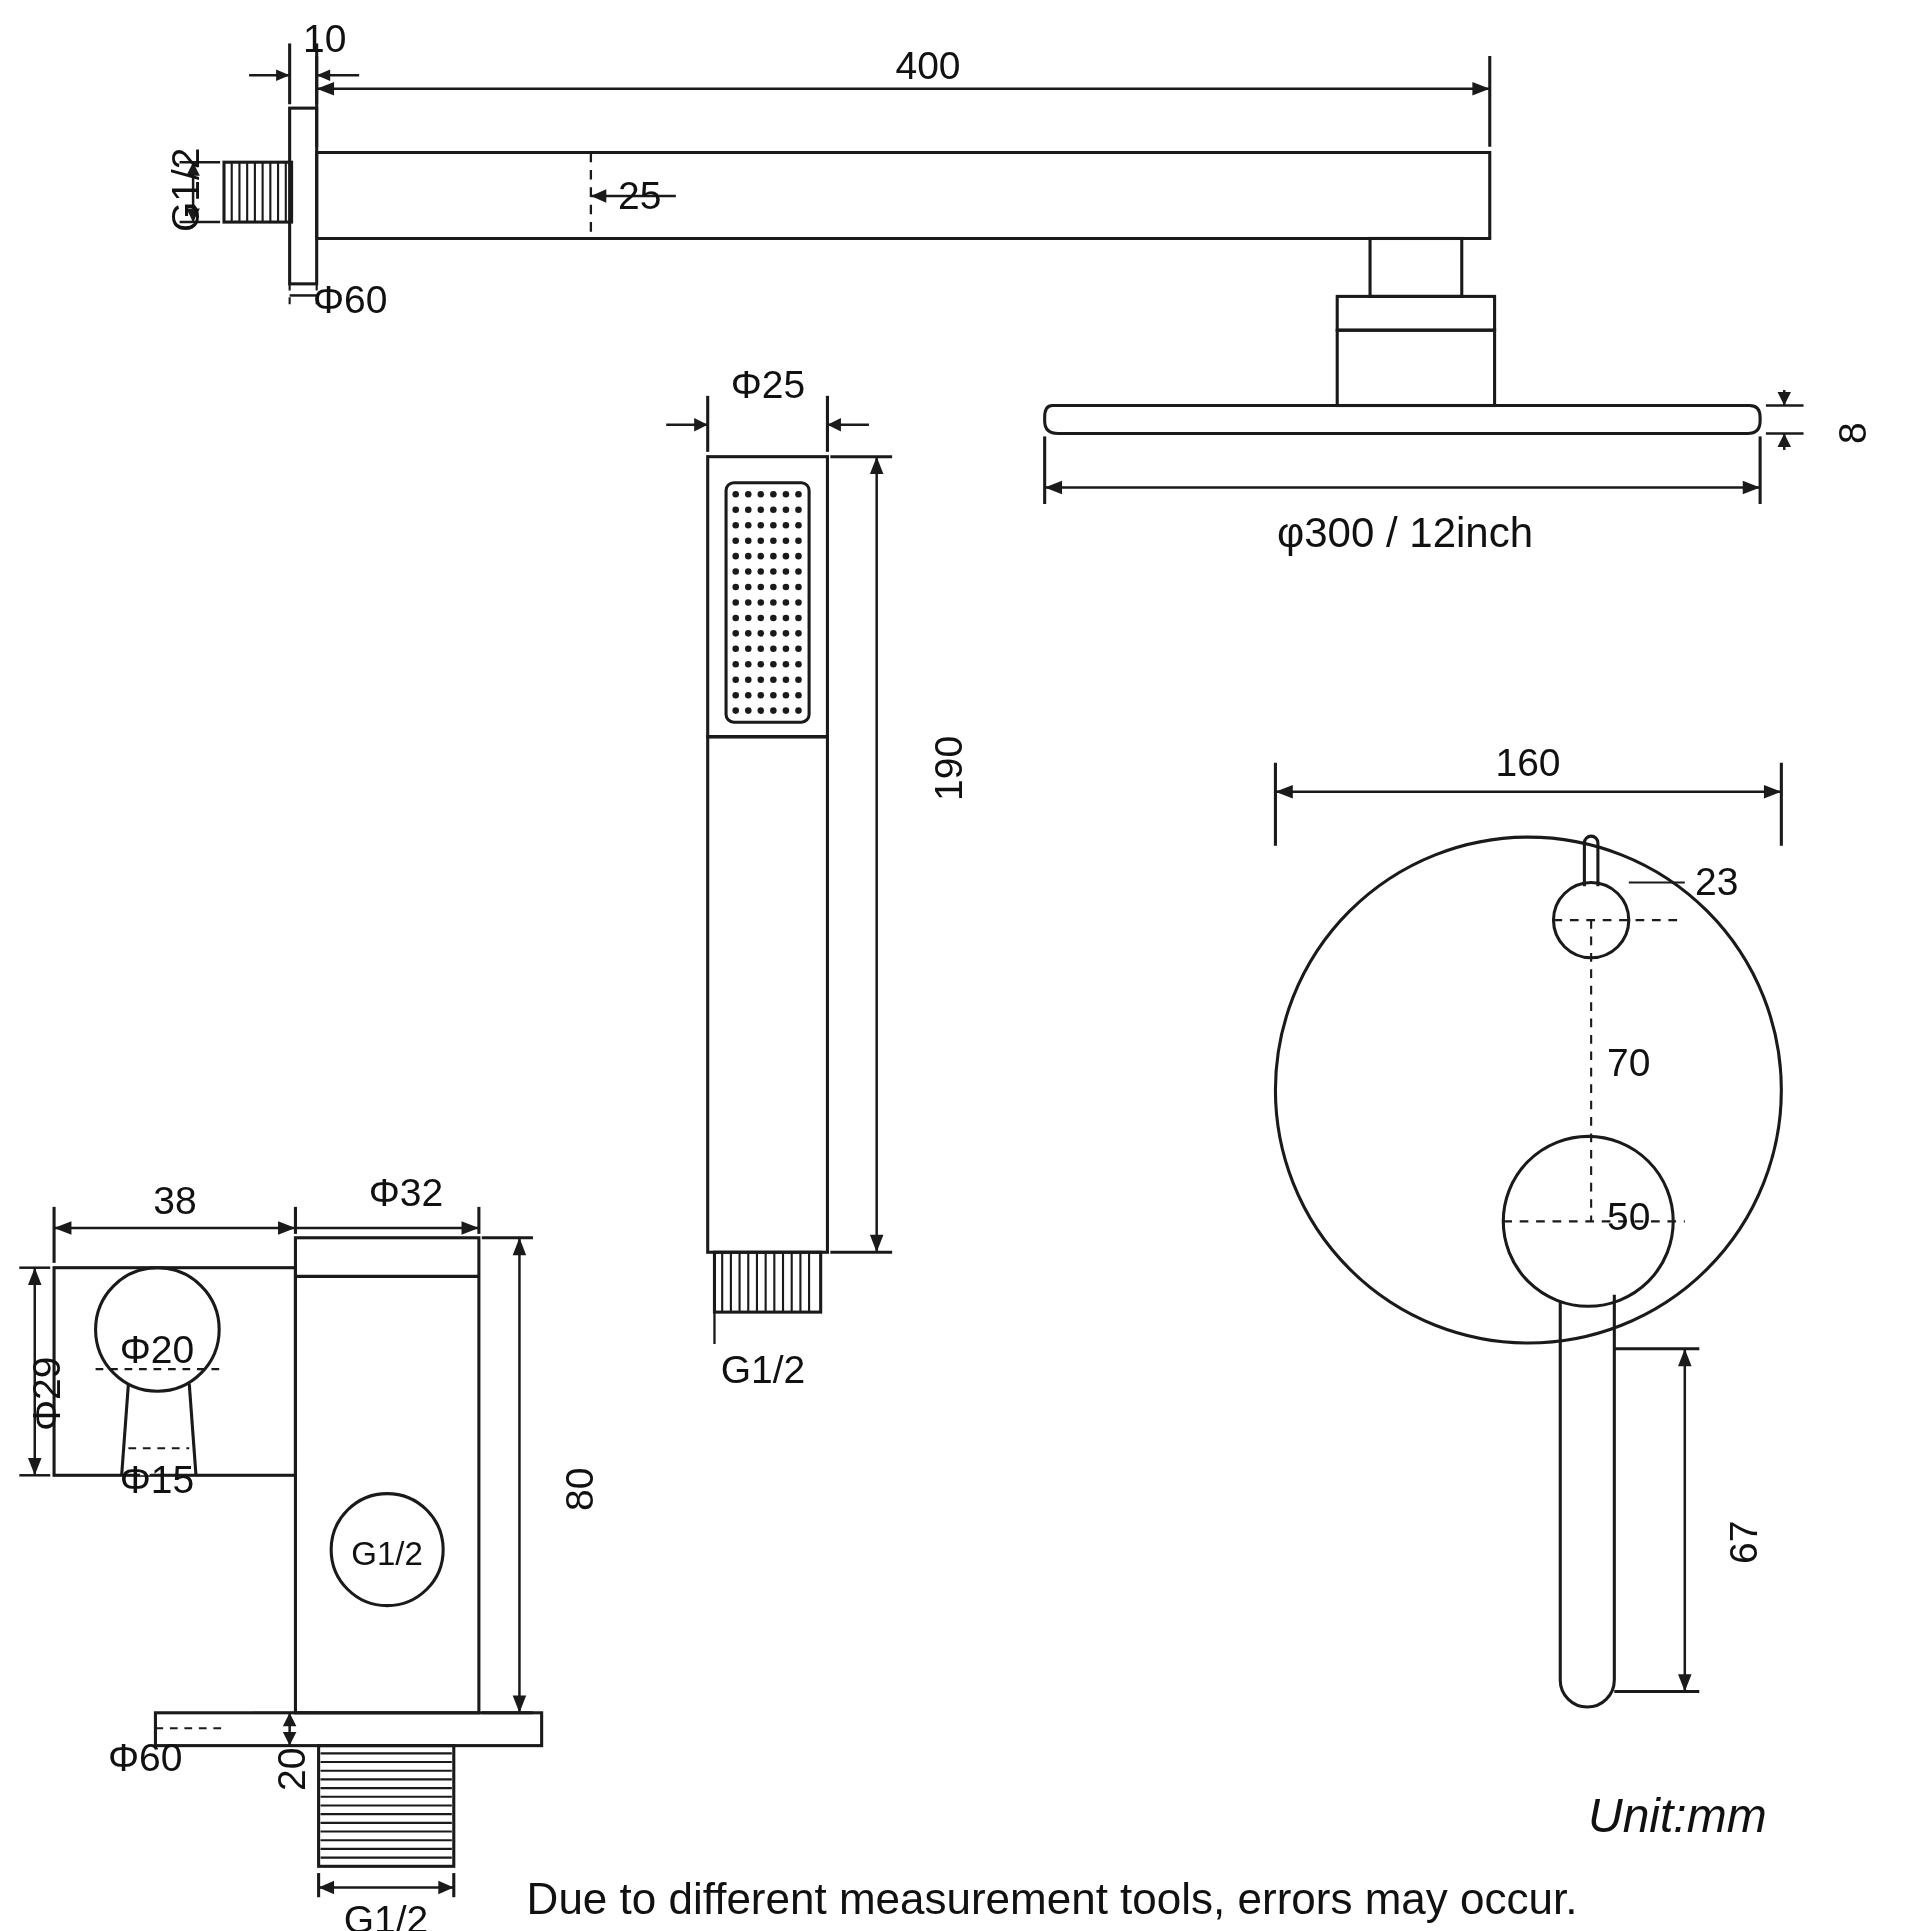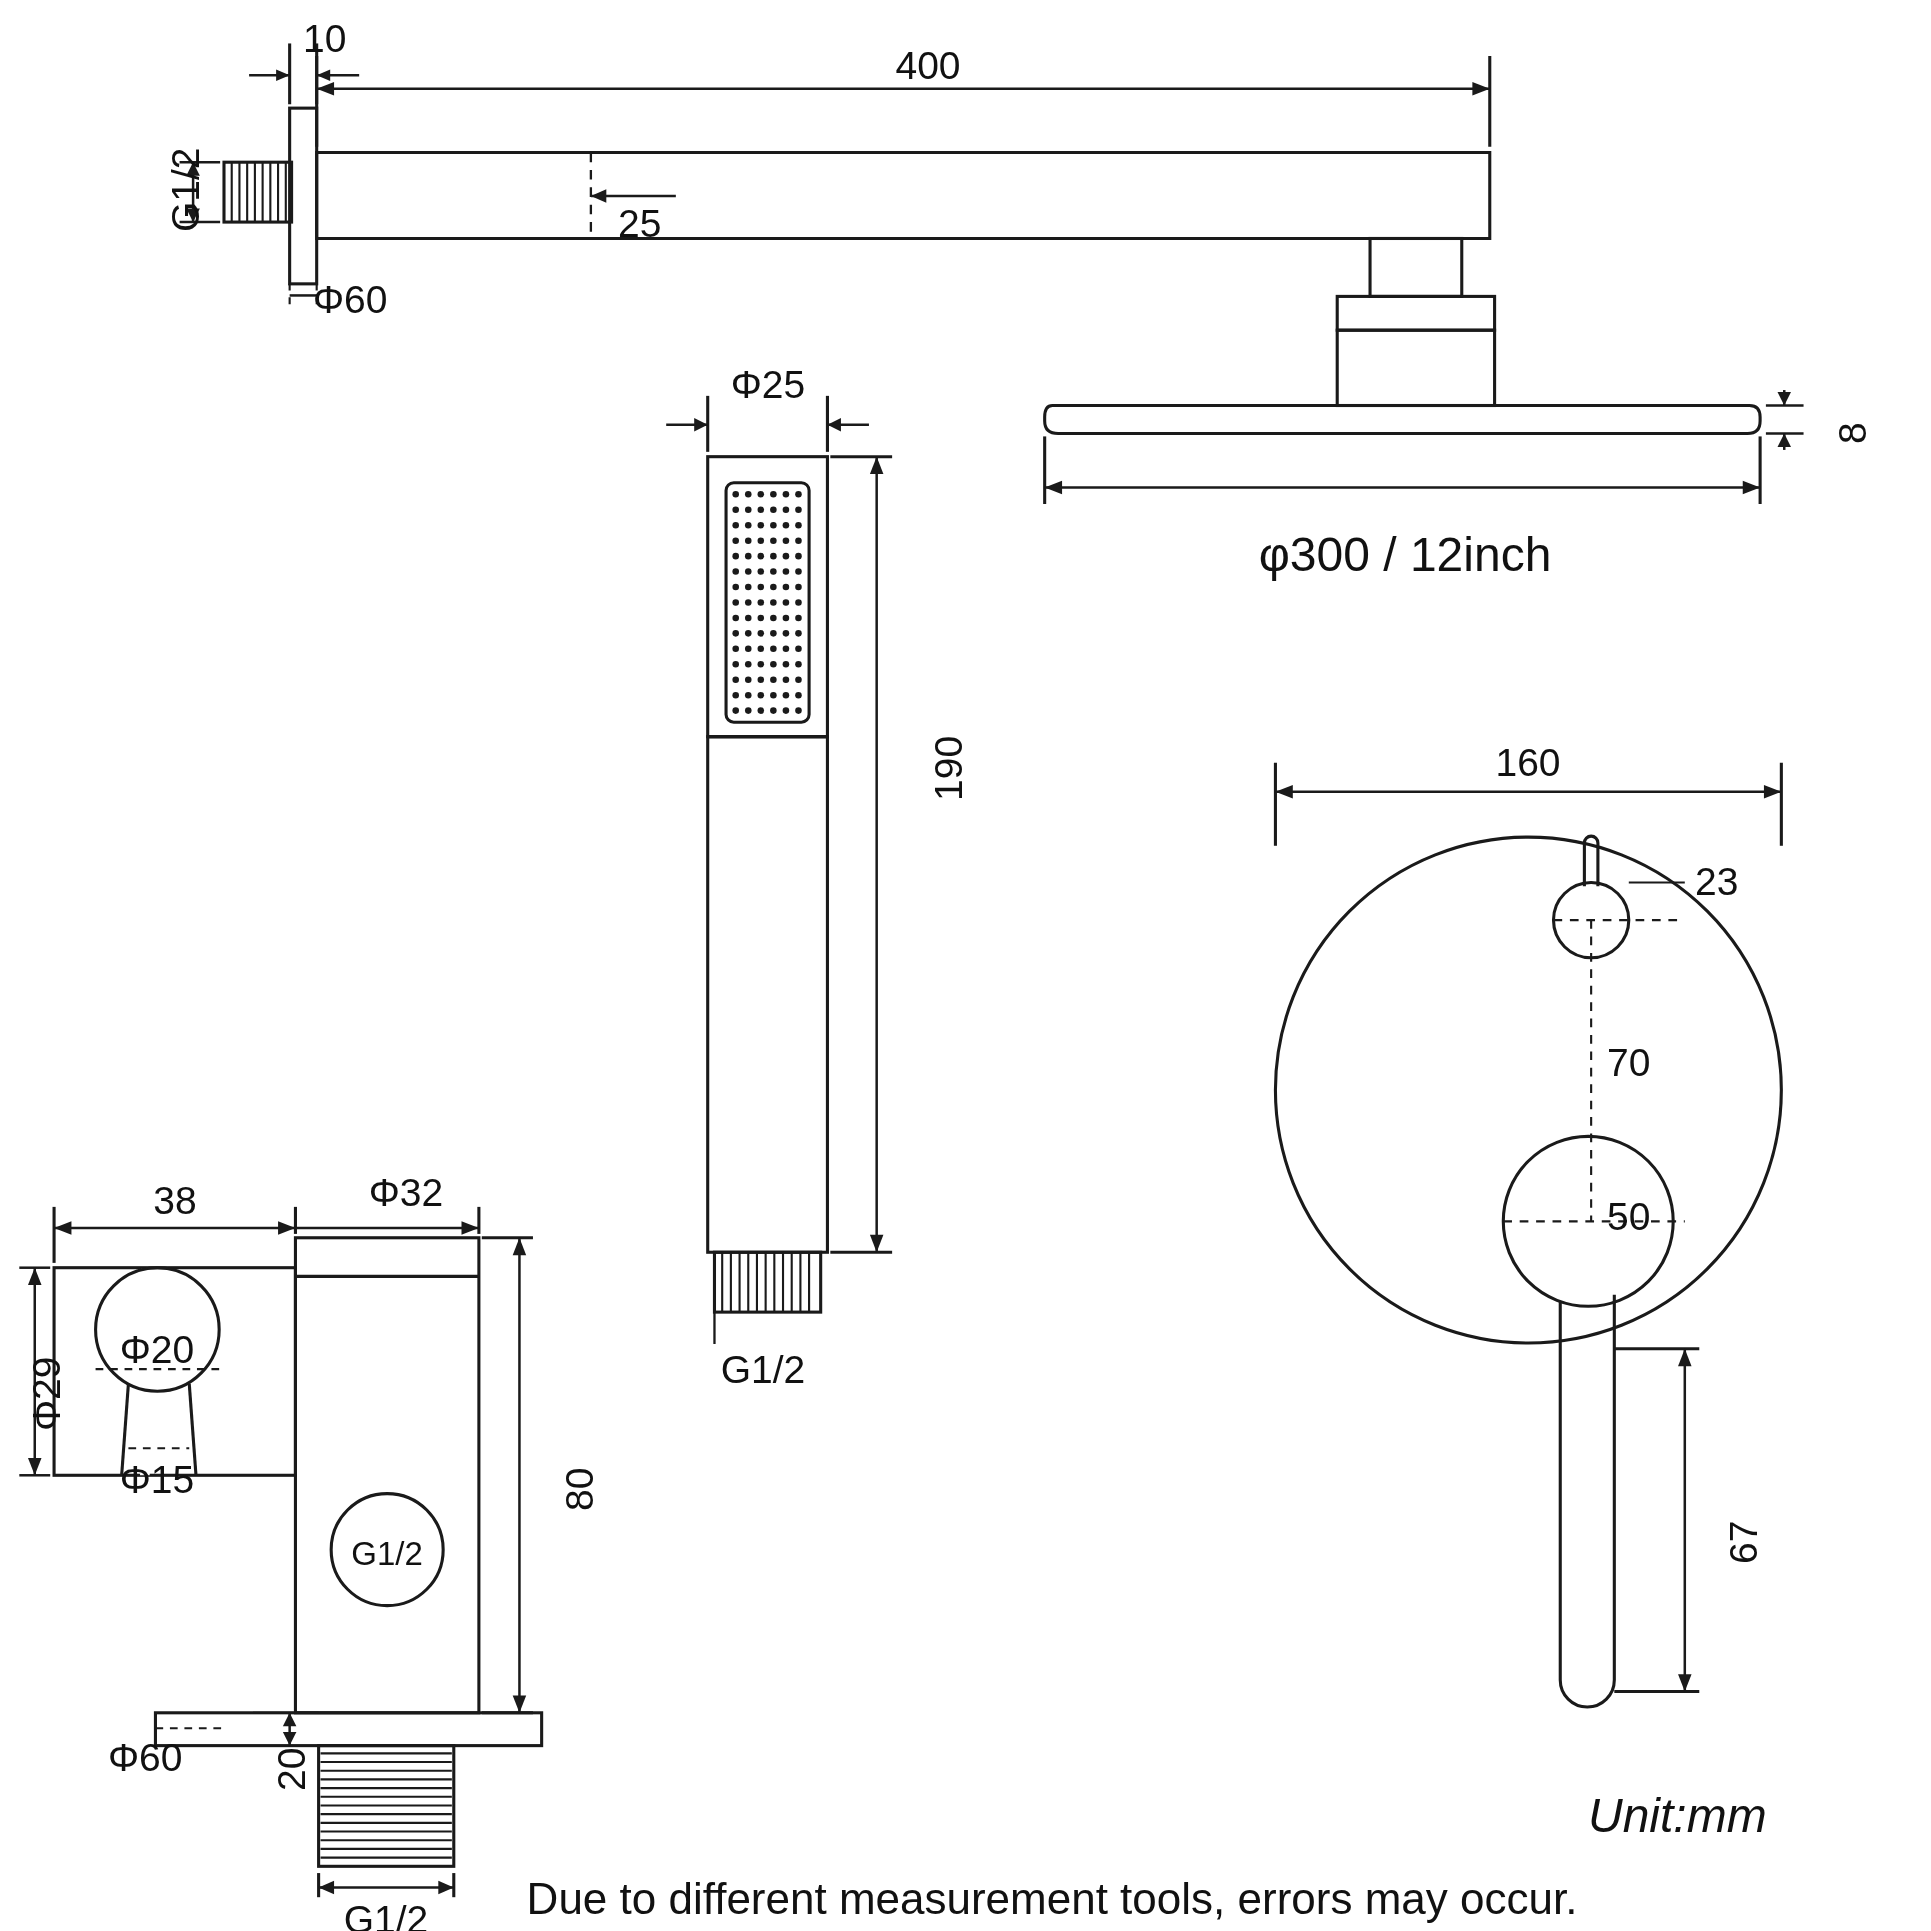--- a/index.html
+++ b/index.html
@@ -350,29 +350,29 @@
       <line x1="1745" y1="1397" x2="1745" y2="1752" stroke-width="2.6"></line>
       <polygon points="1745,1397 1738,1415 1752,1415" fill="#1a1a1a" stroke="none"></polygon>
       <polygon points="1745,1752 1738,1734 1752,1734" fill="#1a1a1a" stroke="none"></polygon>
     </g>
   </svg>
 
   <div class="lbl dim" style="left:303px; top:19.3px;">10</div>
 
   <div class="lbl dim center" style="left:903px; top:46px;margin-left:25px;">400</div>
 
-  <div class="lbl dim" style="left:618px; top:176px;margin-top:28px;">25</div>
+  <div class="lbl dim" style="left:618px; top:176px;">25</div>
 
   <div class="lbl dim rot90" style="left:166px; top:232px;">G1/2</div>
 
   <div class="lbl dim" style="left:313px; top:280px;">Φ60</div>
 
   <div class="lbl dim rot90" style="left:1833px; top:444px;">8</div>
 
-  <div class="lbl note center" style="left:1405px; top:512px; font-size:48px;margin-top:19px;">φ300 / 12inch</div>
+  <div class="lbl note center" style="left:1405px; top:512px; font-size:42px;">φ300 / 12inch</div>
 
   <div class="lbl dim center" style="left:768px; top:365px;">Φ25</div>
 
   <div class="lbl dim rot90" style="left:929px; top:801px;">190</div>
 
   <div class="lbl dim center" style="left:763px; top:1350px;">G1/2</div>
 
   <div class="lbl dim center" style="left:175px; top:1173px;margin-top:8px;">38</div>
 
   <div class="lbl dim center" style="left:406px; top:1173px;">Φ32</div>

